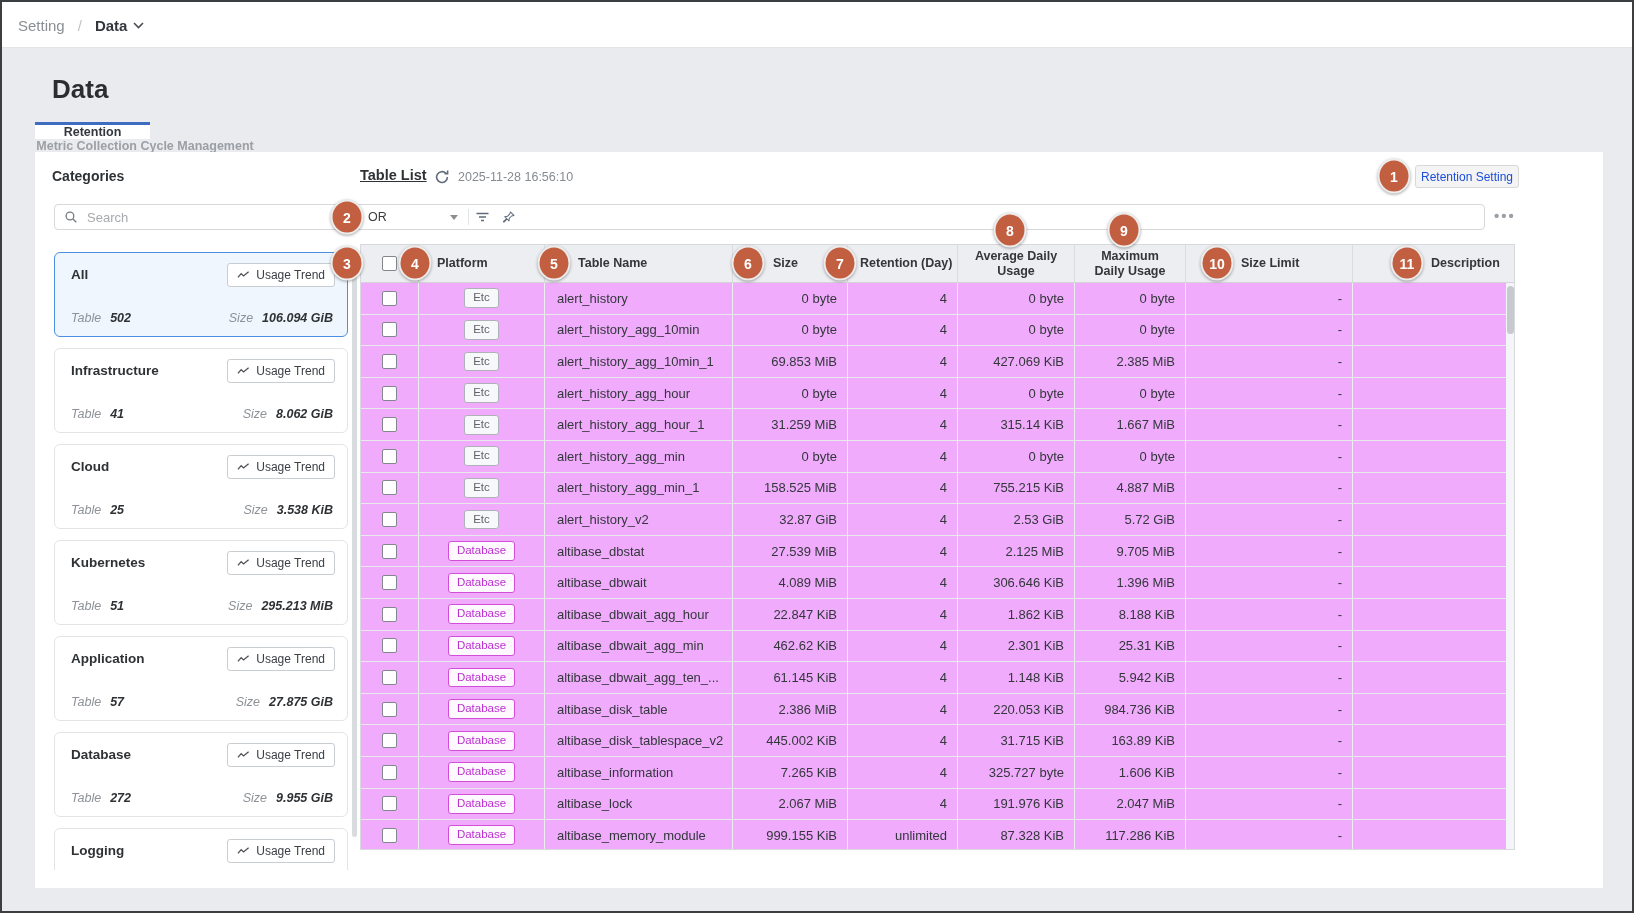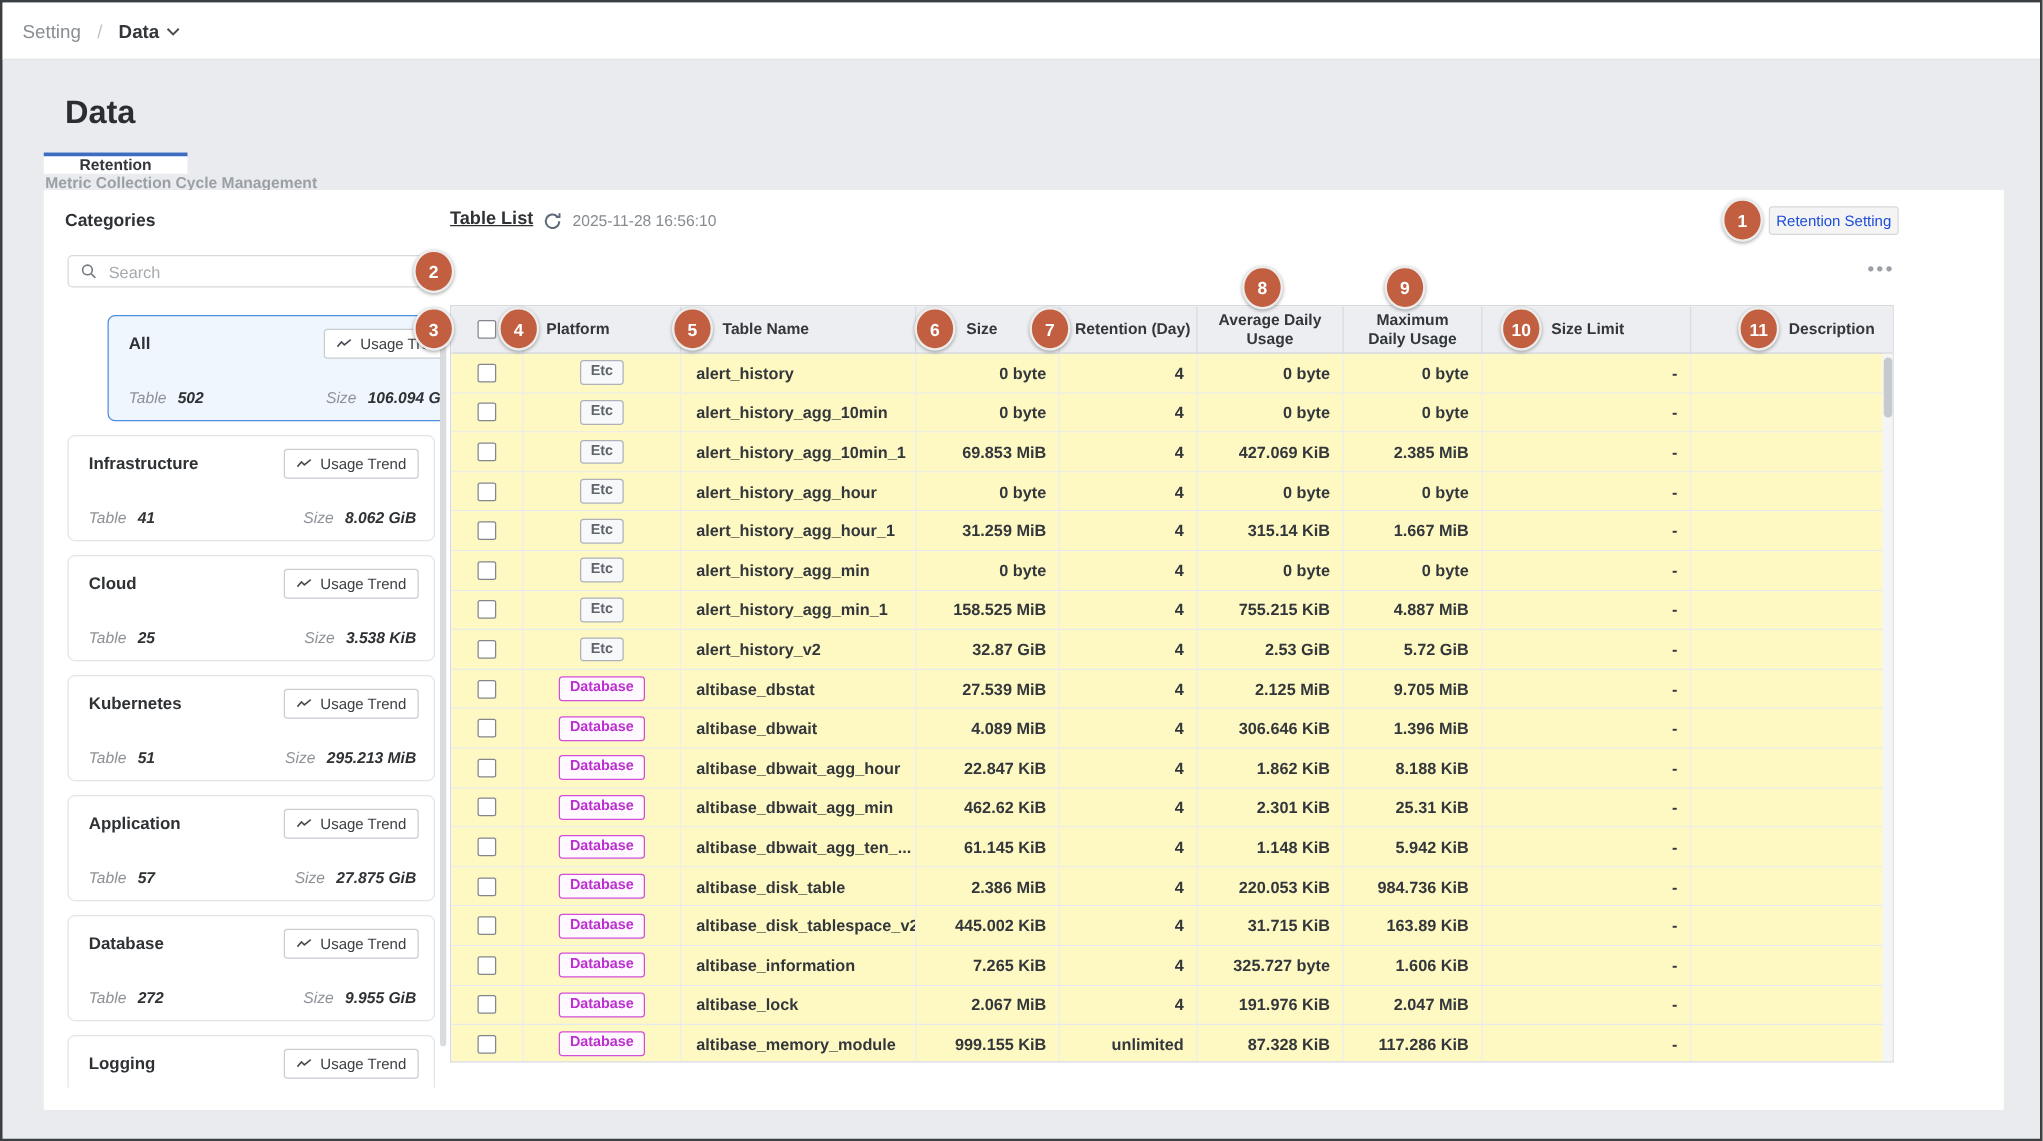--- a/index.html
+++ b/index.html
@@ -68,21 +68,21 @@
   .hc-0{justify-content:center;}
   .hc-1{padding-left:18px;}
   .hc-2{padding-left:33px;}
   .hc-3{padding-left:40px;}
   .hc-4{padding-left:12px;}
   .hc-5,.hc-6{justify-content:center;text-align:center;padding:0 14px;}
   .hc-7{padding-left:55px;}
   .hc-8{padding-left:78px;}
   .gbody{position:absolute;left:0;top:38px;right:0;bottom:0;overflow:hidden;}
   .grow{display:grid;grid-template-columns:58px 126px 188px 115px 110px 117px 111px 167px minmax(0,1fr);
-    height:31.6px;border-bottom:1px solid #e7e9eb;box-sizing:border-box;background:#fef9c3;font-weight:bold;}
+    height:31.6px;border-bottom:1px solid #e7e9eb;box-sizing:border-box;background:#f0abfc;}
   .cell{display:flex;align-items:center;font-size:13px;color:#33373b;
     border-right:1px solid #eceeef;box-sizing:border-box;overflow:hidden;white-space:nowrap;}
   .cell:last-child{border-right:0;}
   .c-check{justify-content:center;}
   .c-plat{justify-content:center;}
   .c-name{padding-left:12px;}
   .c-num{justify-content:flex-end;padding-right:10px;}
   .cb{width:13px;height:13px;border:1px solid #83878d;border-radius:2px;background:#fff;cursor:pointer;}
   .pill{font-size:11.5px;padding:2px 8px;border-radius:3px;line-height:1.2;}
   .pill.etc{border:1px solid #aeb2b8;color:#5f646b;background:#f7f8f9;}
@@ -125,21 +125,21 @@
 
   <div class="side-heading">Categories</div>
   <div class="searchbox">
     <svg width="14" height="14" viewBox="0 0 16 16">
       <circle cx="6.8" cy="6.8" r="4.4" fill="none" stroke="#767b80" stroke-width="1.5"></circle>
       <line x1="10.2" y1="10.2" x2="14" y2="14" stroke="#767b80" stroke-width="1.5"></line>
     </svg>
     <input placeholder="Search" style="">
   </div>
   <div class="cards" id="cards">
-      <div class="card selected" style="top: 0px; margin-left: 32px;">
+      <div class="card selected" style="top: 0px;">
         <div class="card-name">All</div>
         <div class="trend-btn">
           <svg width="13" height="10" viewBox="0 0 14 10">
             <polyline points="1,7.5 4.5,3.5 7,6 12.5,1.5" fill="none" stroke="#4a4f55" stroke-width="1.4"></polyline>
           </svg>
           <span>Usage Trend</span>
         </div>
         <div class="card-bottom">
           <span class="kv">
             <span class="k">Table</span>
@@ -261,20 +261,39 @@
   <div class="tl-title">Table List</div>
   <div class="refresh">
     <svg width="16" height="16" viewBox="0 0 16 16">
       <path d="M13.4 8a5.4 5.4 0 1 1-1.6-3.8" fill="none" stroke="#5f6b7a" stroke-width="1.6"></path>
       <polyline points="13.6,1.6 13.6,4.6 10.6,4.6" fill="none" stroke="#5f6b7a" stroke-width="1.6"></polyline>
     </svg>
   </div>
   <div class="timestamp">2025-11-28 16:56:10</div>
   <div class="ret-btn">Retention Setting</div>
 
+  <div class="filterbar">
+    <div class="op-select">
+      <span class="op-label">OR</span>
+      <span class="caret"></span>
+    </div>
+    <div class="fb-div"></div>
+    <div class="fb-icon">
+      <svg width="15" height="12" viewBox="0 0 15 12">
+        <line x1="1.5" y1="2.5" x2="13.5" y2="2.5" stroke="#5f6b7a" stroke-width="1.5"></line>
+        <line x1="4" y1="6" x2="11" y2="6" stroke="#5f6b7a" stroke-width="1.5"></line>
+        <line x1="6" y1="9.5" x2="9" y2="9.5" stroke="#5f6b7a" stroke-width="1.5"></line>
+      </svg>
+    </div>
+    <div class="fb-icon">
+      <svg width="15" height="15" viewBox="0 0 16 16">
+        <path d="M10.2 2.2l3.6 3.6-2.5.6-2.4 2.4-.4 2.8-2-2-3.4 3.4-.5-.5 3.4-3.4-2-2 2.8-.4 2.4-2.4z" fill="none" stroke="#5f6b7a" stroke-width="1.1" stroke-linejoin="round"></path>
+      </svg>
+    </div>
+  </div>
   <div class="more-dots">•••</div>
 
   <div class="gridwrap">
     <div class="ghead" id="ghead">
         <div class="hcell hc-0">
           <span class="cb"></span>
         </div>
         <div class="hcell hc-1">Platform</div>
         <div class="hcell hc-2">Table Name</div>
         <div class="hcell hc-3">Size</div>

